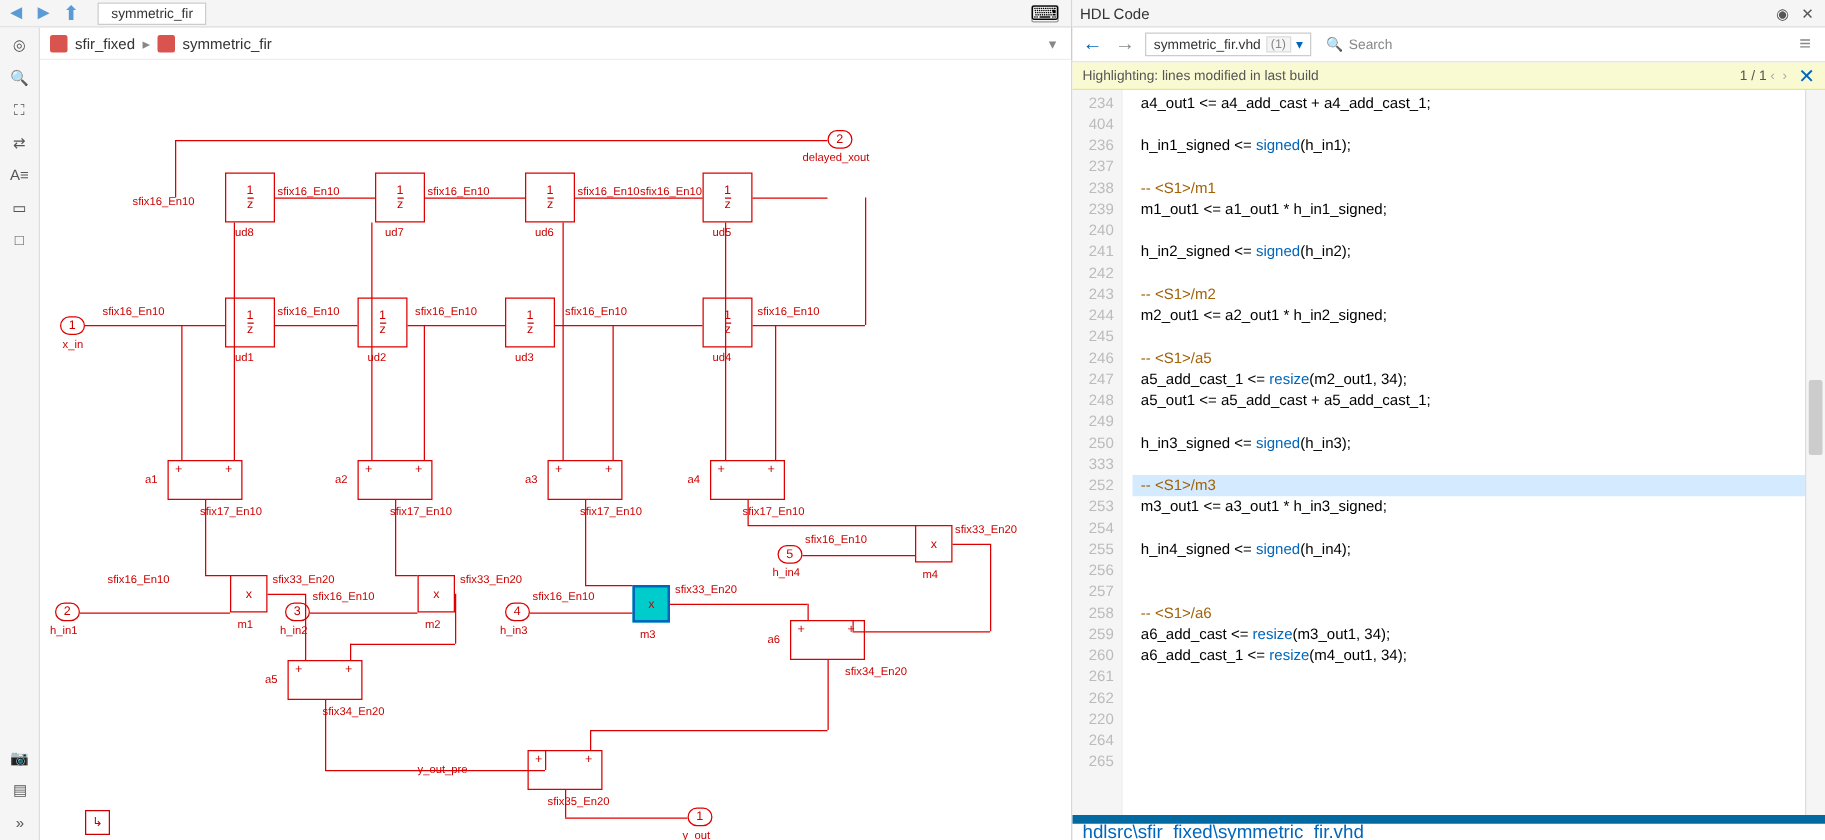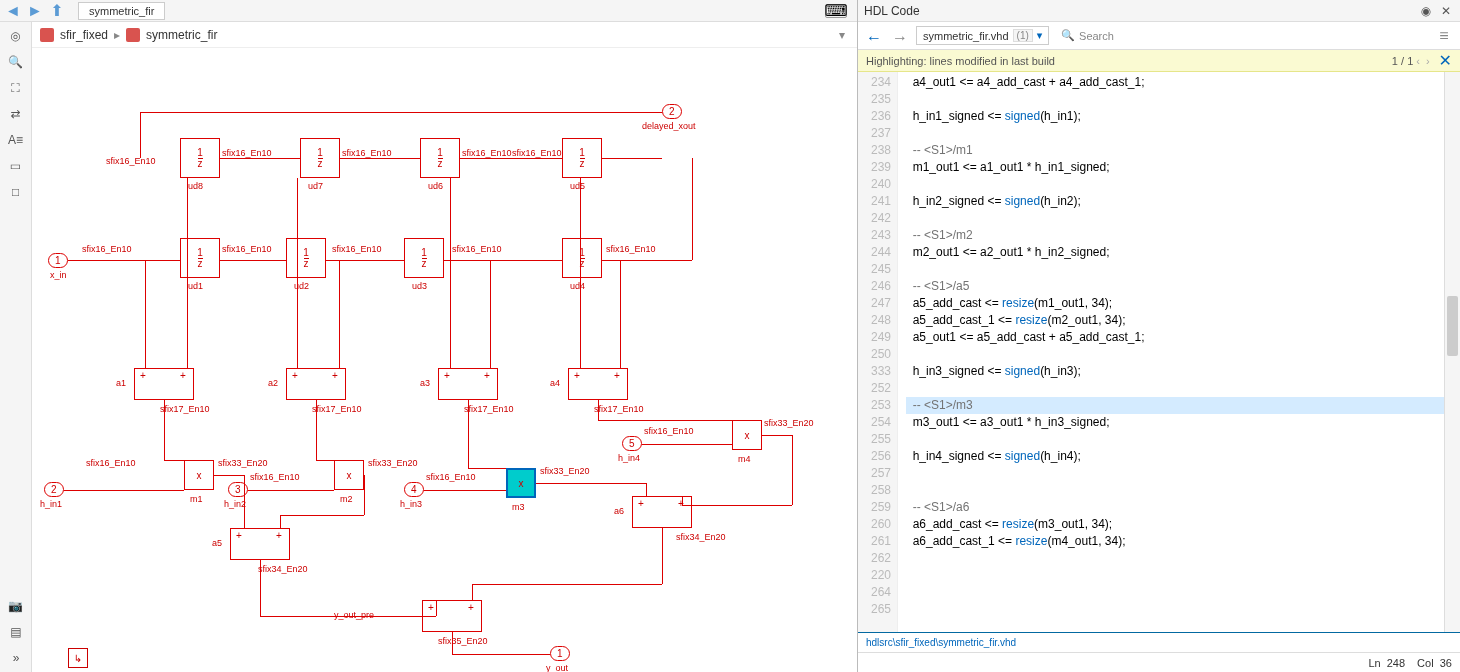--- a/index.html
+++ b/index.html
@@ -39,24 +39,24 @@
 .highlight-bar .sp{flex:1}
 .highlight-bar .nav{color:#aaa;margin:0 3px}
 .close-x{color:#06b;font-size:16px;margin-left:6px;cursor:default}
 .editor{flex:1;display:flex;overflow:hidden;font-family:Consolas,Menlo,monospace;font-size:12px;position:relative}
 .gutter{width:40px;background:#f5f5f5;border-right:1px solid #eee;text-align:right;color:#bbb;padding:2px 6px 0 0}
 .gutter div{height:17px;line-height:17px}
 .code{flex:1;padding:2px 0 0 8px;overflow:hidden;position:relative}
 .code .line{height:17px;line-height:17px;white-space:pre}
 .code .hl{background:#d4ebff}
 .tok-blue{color:#06b}
-.tok-green{color:#737373}
+.tok-green{color:#a16207}
 .minimap{position:absolute;right:0;top:0;width:16px;height:100%;background:#f5f5f5;border-left:1px solid #ddd}
 .minimap .thumb{position:absolute;left:2px;right:2px;top:40%;height:60px;background:#ccc;border-radius:2px}
-.path-bar{height:20px;border-top:1px solid #0369a1;display:flex;align-items:center;padding:0 8px;font-size:10px;color:#06b}
+.path-bar{height:20px;border-top:7px solid #0369a1;display:flex;align-items:center;padding:0 8px;font-size:15px;color:#06b}
 .status{height:20px;border-top:1px solid #ddd;display:flex;align-items:center;justify-content:flex-end;padding:0 8px;font-size:11px;color:#333;gap:12px}
 .bottom-tools{position:absolute;left:0;bottom:0;width:32px;display:flex;flex-direction:column;align-items:center;gap:6px;padding-bottom:4px}
 .thin-icon{position:absolute;left:36px;bottom:4px;width:20px;height:20px;border:1px solid #c00;display:flex;align-items:center;justify-content:center}
 </style>
 </head>
 <body>
 
 <div class="left-pane">
   <div class="nav-bar">
     <span class="nav-arrow">◄</span>
@@ -323,21 +323,21 @@
     <span>Highlighting: lines modified in last build</span>
     <span class="sp"></span>
     <span>1 / 1</span>
     <span class="nav">‹</span>
     <span class="nav">›</span>
     <span class="close-x">✕</span>
   </div>
   <div class="editor">
     <div class="gutter" id="gutter">
         <div>234</div>
-        <div>235</div>
+        <div>404</div>
         <div>236</div>
         <div>237</div>
         <div>238</div>
         <div>239</div>
         <div>240</div>
         <div>241</div>
         <div>242</div>
         <div>243</div>
         <div>244</div>
         <div>245</div>
@@ -369,21 +369,20 @@
         <div class="line"></div>
         <div class="line"><span class="tok-green">  -- &lt;S1&gt;/m1</span></div>
         <div class="line">  m1_out1 &lt;= a1_out1 * h_in1_signed;</div>
         <div class="line"></div>
         <div class="line">  h_in2_signed &lt;= <span class="tok-blue">signed</span>(h_in2);</div>
         <div class="line"></div>
         <div class="line"><span class="tok-green">  -- &lt;S1&gt;/m2</span></div>
         <div class="line">  m2_out1 &lt;= a2_out1 * h_in2_signed;</div>
         <div class="line"></div>
         <div class="line"><span class="tok-green">  -- &lt;S1&gt;/a5</span></div>
-        <div class="line">  a5_add_cast &lt;= <span class="tok-blue">resize</span>(m1_out1, 34);</div>
         <div class="line">  a5_add_cast_1 &lt;= <span class="tok-blue">resize</span>(m2_out1, 34);</div>
         <div class="line">  a5_out1 &lt;= a5_add_cast + a5_add_cast_1;</div>
         <div class="line"></div>
         <div class="line">  h_in3_signed &lt;= <span class="tok-blue">signed</span>(h_in3);</div>
         <div class="line"></div>
         <div class="line hl"><span class="tok-green">  -- &lt;S1&gt;/m3</span></div>
         <div class="line">  m3_out1 &lt;= a3_out1 * h_in3_signed;</div>
         <div class="line"></div>
         <div class="line">  h_in4_signed &lt;= <span class="tok-blue">signed</span>(h_in4);</div>
         <div class="line"></div>
@@ -391,17 +390,13 @@
         <div class="line"><span class="tok-green">  -- &lt;S1&gt;/a6</span></div>
         <div class="line">  a6_add_cast &lt;= <span class="tok-blue">resize</span>(m3_out1, 34);</div>
         <div class="line">  a6_add_cast_1 &lt;= <span class="tok-blue">resize</span>(m4_out1, 34);</div>
         <div class="line"></div>
       </div>
     <div class="minimap">
         <div class="thumb"></div>
       </div>
   </div>
   <div class="path-bar">hdlsrc\sfir_fixed\symmetric_fir.vhd</div>
-  <div class="status">
-    <span><span>Ln</span>&nbsp;&nbsp;<span>248</span></span>
-    <span><span>Col</span>&nbsp;&nbsp;<span>36</span></span>
-  </div>
 </div>
 
 </body></html>

